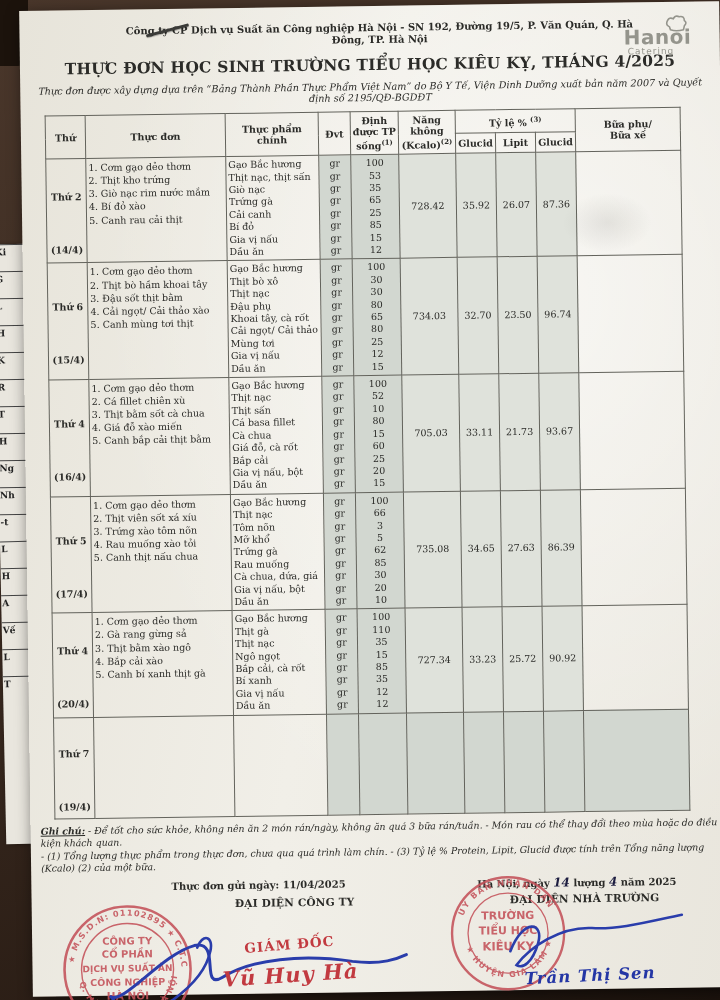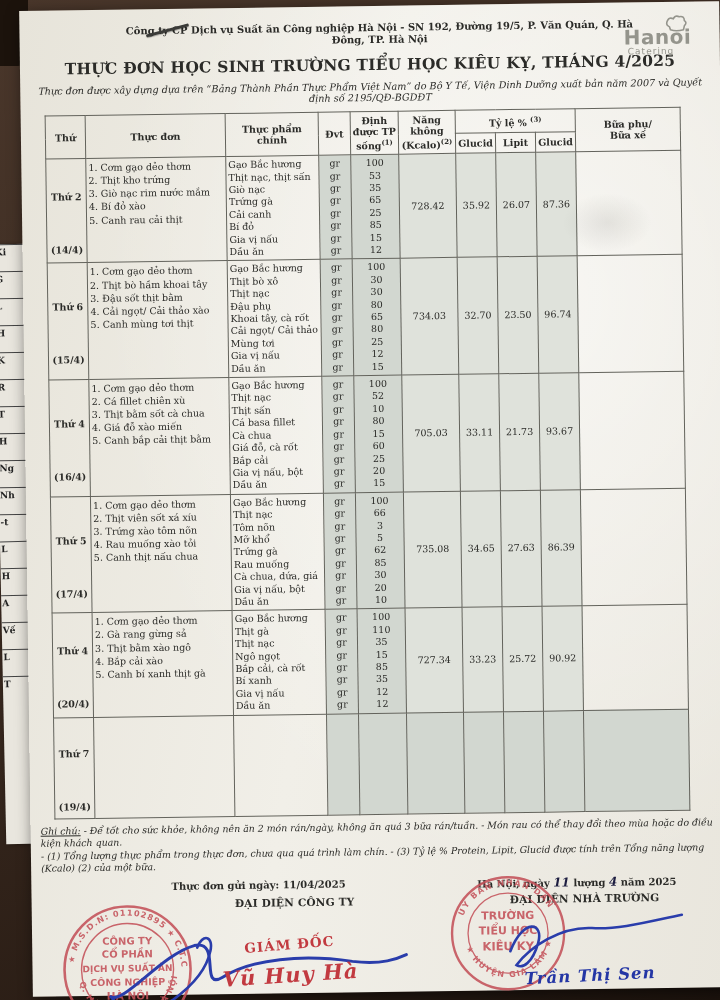--- a/index.html
+++ b/index.html
@@ -56,21 +56,21 @@
   td.c-menu,td.c-main{padding-left:5px;}
   .top{vertical-align:top;}
   .shade-dark{background:#d2d7d0;}
   .shade-light{background:#dfe2db;}
   .day-label{font-weight:bold;margin-top:24px;}
   .day-date{font-weight:bold;margin-top:40px;}
   td.c-day{text-align:center;vertical-align:middle;font-size:9.5px;line-height:13px;}
   .menu-item{line-height:13.1px;white-space:nowrap;}
   
   .notes{font-style:italic;font-size:9.4px;margin:6px 10px 0 10px;line-height:12.5px;}
-  .notes-label{font-weight:normal;text-decoration:underline;}
+  .notes-label{font-weight:bold;text-decoration:underline;}
   .dates{display:flex;font-size:10px;font-weight:bold;margin:7px 0 0 0;}
   .sent{margin-left:140px;}
   .placedate{margin-left:auto;margin-right:55px;font-weight:bold;}
   .hand{font-style:italic;font-size:12px;color:#1d1d40;}
   .signs{position:relative;height:160px;margin-top:3px;}
   .sign-title{position:absolute;top:0;font-weight:bold;font-size:10.5px;letter-spacing:.2px;}
   .sign-title.left{left:168px;width:190px;text-align:center;}
   .sign-title.right{left:448px;width:210px;text-align:center;}
   .stamp{position:absolute;opacity:.88;}
   .stamp-left{left:28px;top:4px;}
@@ -422,21 +422,21 @@
   <div class="notes">
     <span class="notes-label">Ghi chú:</span>
     <span>- Để tốt cho sức khỏe, không nên ăn 2 món rán/ngày, không ăn quá 3 bữa rán/tuần. - Món rau có thể thay đổi theo mùa hoặc do điều kiện khách quan.</span><br>
     <span>- (1) Tổng lượng thực phẩm trong thực đơn, chưa qua quá trình làm chín. - (3) Tỷ lệ % Protein, Lipit, Glucid được tính trên Tổng năng lượng (Kcalo) (2) của một bữa.</span>
   </div>
 
   <div class="dates">
     <div class="sent">Thực đơn gửi ngày: 11/04/2025</div>
     <div class="placedate">
       <span>Hà Nội, ngày</span>
-      <span class="hand">11</span>
+      <span class="hand">14</span>
       <span>lượng</span>
       <span class="hand">4</span>
       <span>năm 2025</span>
     </div>
   </div>
 
   <div class="signs">
     <div class="sign-title left">ĐẠI DIỆN CÔNG TY</div>
     <div class="sign-title right">ĐẠI DIỆN NHÀ TRƯỜNG</div>
 

